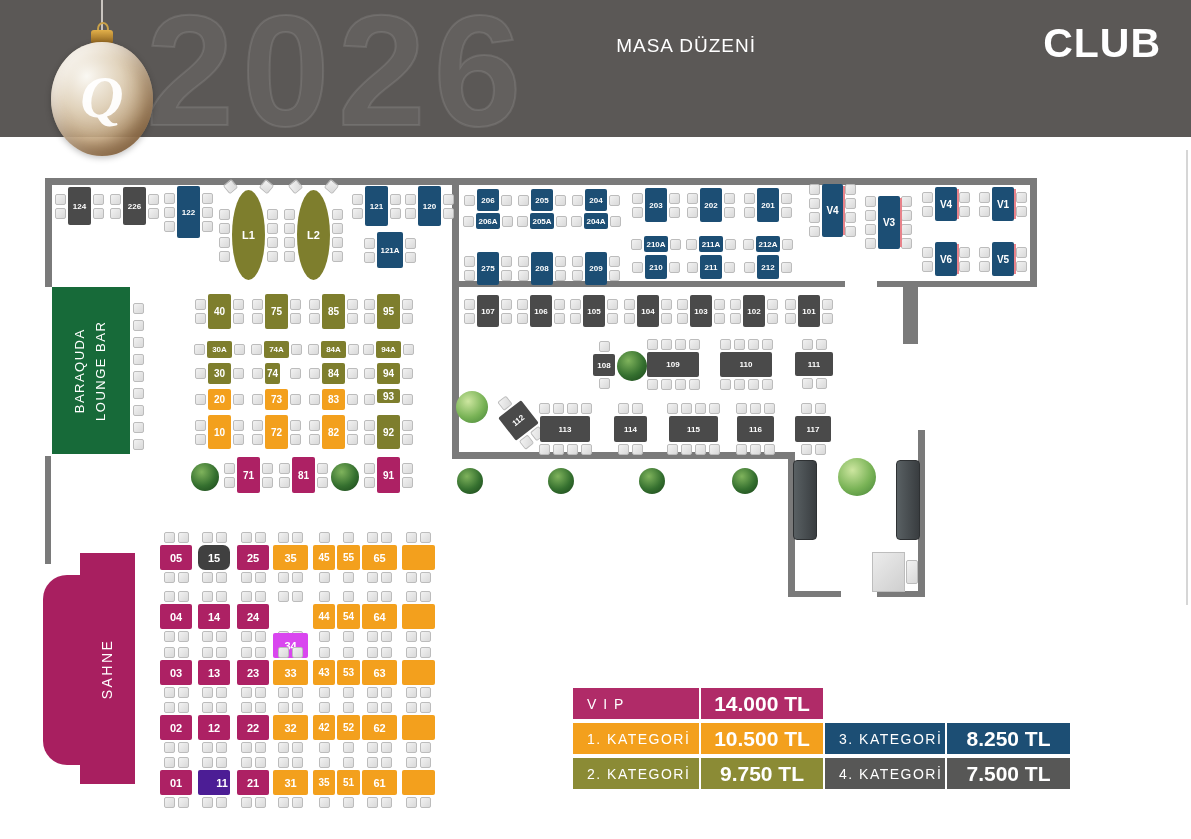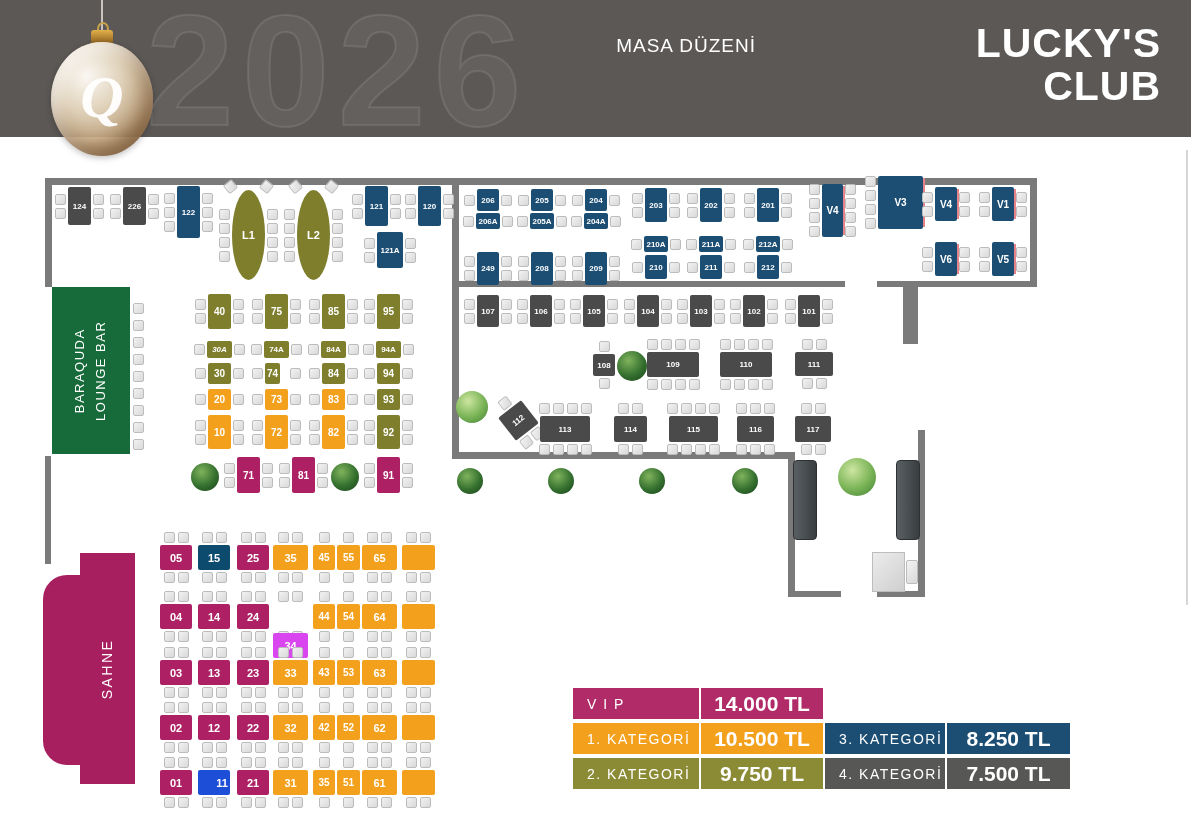--- a/index.html
+++ b/index.html
@@ -59,21 +59,20 @@
 <body>
 
 <div id="page">
 
   <div id="header">
     <div class="year">2026</div>
     <div class="title-block">
       <div class="subtitle">MASA DÜZENİ</div>
     </div>
     <div class="brand">
-      <div>LUCKY'S</div>
       <div>CLUB</div>
     </div>
   </div>
 
   <div id="ornament">
     <div class="string"></div>
     <div class="ring"></div>
     <div class="cap"></div>
     <div class="ball">
       <span class="qletter">Q</span>
@@ -224,21 +223,21 @@
         <div class="chair" style="left: -13px; top: 18.5px;"></div>
         <div class="chair" style="left: 24px; top: 4.5px;"></div>
         <div class="chair" style="left: 24px; top: 18.5px;"></div>
         <div class="tbl" style="background: rgb(28, 78, 116); font-size: 8px;">201</div>
       </div>
       <div class="grp" style="left: 477px; top: 252px; width: 22px; height: 33px;">
         <div class="chair" style="left: -13px; top: 4px;"></div>
         <div class="chair" style="left: -13px; top: 18px;"></div>
         <div class="chair" style="left: 24px; top: 4px;"></div>
         <div class="chair" style="left: 24px; top: 18px;"></div>
-        <div class="tbl" style="background: rgb(28, 78, 116); font-size: 8px;">249</div>
+        <div class="tbl" style="background: rgb(28, 78, 116); font-size: 8px;">275</div>
       </div>
       <div class="grp" style="left: 531px; top: 252px; width: 22px; height: 33px;">
         <div class="chair" style="left: -13px; top: 4px;"></div>
         <div class="chair" style="left: -13px; top: 18px;"></div>
         <div class="chair" style="left: 24px; top: 4px;"></div>
         <div class="chair" style="left: 24px; top: 18px;"></div>
         <div class="tbl" style="background: rgb(28, 78, 116); font-size: 8px;">208</div>
       </div>
       <div class="grp" style="left: 585px; top: 252px; width: 22px; height: 33px;">
         <div class="chair" style="left: -13px; top: 4px;"></div>
@@ -281,21 +280,21 @@
         <div class="chair" style="left: -13px; top: 0px;"></div>
         <div class="chair" style="left: -13px; top: 14px;"></div>
         <div class="chair" style="left: -13px; top: 28px;"></div>
         <div class="chair" style="left: -13px; top: 42px;"></div>
         <div class="chair" style="left: 23px; top: 0px;"></div>
         <div class="chair" style="left: 23px; top: 14px;"></div>
         <div class="chair" style="left: 23px; top: 28px;"></div>
         <div class="chair" style="left: 23px; top: 42px;"></div>
         <div class="tbl vred" style="background: rgb(28, 78, 116); font-size: 10px;">V4</div>
       </div>
-      <div class="grp" style="left: 878px; top: 176px; width: 45px; height: 53px;">
+      <div class="grp" style="left: 878px; top: 196px; width: 22px; height: 53px;">
         <div class="chair" style="left: -13px; top: 0px;"></div>
         <div class="chair" style="left: -13px; top: 14px;"></div>
         <div class="chair" style="left: -13px; top: 28px;"></div>
         <div class="chair" style="left: -13px; top: 42px;"></div>
         <div class="chair" style="left: 23px; top: 0px;"></div>
         <div class="chair" style="left: 23px; top: 14px;"></div>
         <div class="chair" style="left: 23px; top: 28px;"></div>
         <div class="chair" style="left: 23px; top: 42px;"></div>
         <div class="tbl vred" style="background: rgb(28, 78, 116); font-size: 10px;">V3</div>
       </div>
@@ -482,21 +481,21 @@
         <div class="chair" style="left: 25px; top: 19px;"></div>
         <div class="tbl" style="background: rgb(126, 126, 45); font-size: 10px;">85</div>
       </div>
       <div class="grp" style="left: 377px; top: 294px; width: 23px; height: 35px;">
         <div class="chair" style="left: -13px; top: 5px;"></div>
         <div class="chair" style="left: -13px; top: 19px;"></div>
         <div class="chair" style="left: 25px; top: 5px;"></div>
         <div class="chair" style="left: 25px; top: 19px;"></div>
         <div class="tbl" style="background: rgb(126, 126, 45); font-size: 10px;">95</div>
       </div>
-      <div class="grp" style="left: 207px; top: 341px; width: 25px; height: 17px; font-style: italic;">
+      <div class="grp" style="left: 207px; top: 341px; width: 25px; height: 17px;">
         <div class="chair" style="left: -13px; top: 3px;"></div>
         <div class="chair" style="left: 27px; top: 3px;"></div>
         <div class="tbl" style="background: rgb(126, 126, 45); font-size: 8px;">30A</div>
       </div>
       <div class="grp" style="left: 264px; top: 341px; width: 25px; height: 17px;">
         <div class="chair" style="left: -13px; top: 3px;"></div>
         <div class="chair" style="left: 27px; top: 3px;"></div>
         <div class="tbl" style="background: rgb(126, 126, 45); font-size: 8px;">74A</div>
       </div>
       <div class="grp" style="left: 321px; top: 341px; width: 25px; height: 17px;">
@@ -537,21 +536,21 @@
       <div class="grp" style="left: 265px; top: 389px; width: 23px; height: 21px;">
         <div class="chair" style="left: -13px; top: 5px;"></div>
         <div class="chair" style="left: 25px; top: 5px;"></div>
         <div class="tbl" style="background: rgb(243, 160, 29); font-size: 10px;">73</div>
       </div>
       <div class="grp" style="left: 322px; top: 389px; width: 23px; height: 21px;">
         <div class="chair" style="left: -13px; top: 5px;"></div>
         <div class="chair" style="left: 25px; top: 5px;"></div>
         <div class="tbl" style="background: rgb(243, 160, 29); font-size: 10px;">83</div>
       </div>
-      <div class="grp" style="left: 377px; top: 389px; width: 23px; height: 21px; border-radius: 7px;">
+      <div class="grp" style="left: 377px; top: 389px; width: 23px; height: 14px; border-radius: 7px;">
         <div class="chair" style="left: -13px; top: 5px;"></div>
         <div class="chair" style="left: 25px; top: 5px;"></div>
         <div class="tbl" style="background: rgb(126, 126, 45); font-size: 10px;">93</div>
       </div>
       <div class="grp" style="left: 208px; top: 415px; width: 23px; height: 34px;">
         <div class="chair" style="left: -13px; top: 4.5px;"></div>
         <div class="chair" style="left: -13px; top: 18.5px;"></div>
         <div class="chair" style="left: 25px; top: 4.5px;"></div>
         <div class="chair" style="left: 25px; top: 18.5px;"></div>
         <div class="tbl" style="background: rgb(243, 160, 29); font-size: 10px;">10</div>
@@ -603,21 +602,21 @@
         <div class="chair" style="left: 17.5px; top: -13px;"></div>
         <div class="chair" style="left: 3.5px; top: 27px;"></div>
         <div class="chair" style="left: 17.5px; top: 27px;"></div>
         <div class="tbl" style="background: rgb(173, 33, 100); font-size: 11px;">05</div>
       </div>
       <div class="grp" style="left: 198px; top: 545px; width: 32px; height: 25px;">
         <div class="chair" style="left: 3.5px; top: -13px;"></div>
         <div class="chair" style="left: 17.5px; top: -13px;"></div>
         <div class="chair" style="left: 3.5px; top: 27px;"></div>
         <div class="chair" style="left: 17.5px; top: 27px;"></div>
-        <div class="tbl" style="background: #0c4a6e; font-size: 11px;">15</div>
+        <div class="tbl" style="background: #404040; font-size: 11px; border-radius: 7px;">15</div>
       </div>
       <div class="grp" style="left: 237px; top: 545px; width: 32px; height: 25px; text-align: center;">
         <div class="chair" style="left: 3.5px; top: -13px;"></div>
         <div class="chair" style="left: 17.5px; top: -13px;"></div>
         <div class="chair" style="left: 3.5px; top: 27px;"></div>
         <div class="chair" style="left: 17.5px; top: 27px;"></div>
         <div class="tbl" style="background: rgb(173, 33, 100); font-size: 11px;">25</div>
       </div>
       <div class="grp" style="left: 273px; top: 545px; width: 35px; height: 25px;">
         <div class="chair" style="left: 5px; top: -13px;"></div>
@@ -811,21 +810,21 @@
         <div class="chair" style="left: 17.5px; top: -13px;"></div>
         <div class="chair" style="left: 3.5px; top: 27px;"></div>
         <div class="chair" style="left: 17.5px; top: 27px;"></div>
         <div class="tbl" style="background: rgb(173, 33, 100); font-size: 11px;">01</div>
       </div>
       <div class="grp" style="left: 198px; top: 770px; width: 32px; height: 25px;">
         <div class="chair" style="left: 3.5px; top: -13px;"></div>
         <div class="chair" style="left: 17.5px; top: -13px;"></div>
         <div class="chair" style="left: 3.5px; top: 27px;"></div>
         <div class="chair" style="left: 17.5px; top: 27px;"></div>
-        <div class="tbl" style="background: #1d4ed8; font-size: 11px; padding-left: 16px;">11</div>
+        <div class="tbl" style="background: #4c1d95; font-size: 11px; padding-left: 16px;">11</div>
       </div>
       <div class="grp" style="left: 237px; top: 770px; width: 32px; height: 25px;">
         <div class="chair" style="left: 3.5px; top: -13px;"></div>
         <div class="chair" style="left: 17.5px; top: -13px;"></div>
         <div class="chair" style="left: 3.5px; top: 27px;"></div>
         <div class="chair" style="left: 17.5px; top: 27px;"></div>
         <div class="tbl" style="background: rgb(173, 33, 100); font-size: 11px;">21</div>
       </div>
       <div class="grp" style="left: 273px; top: 770px; width: 35px; height: 25px;">
         <div class="chair" style="left: 5px; top: -13px;"></div>

